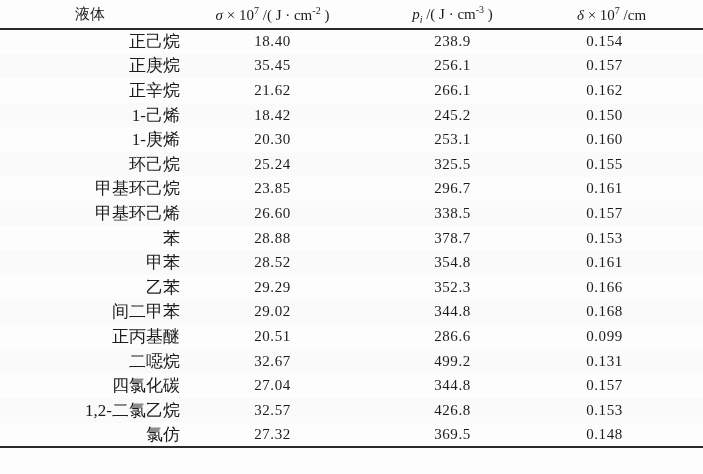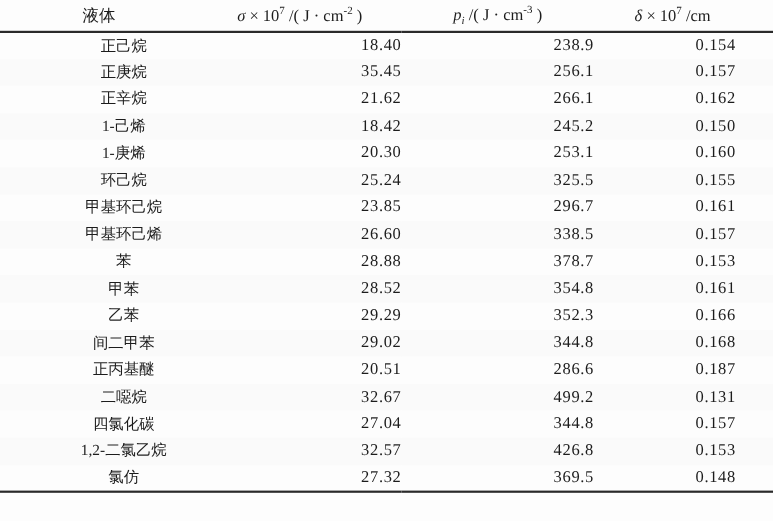--- a/index.html
+++ b/index.html
@@ -45,26 +45,26 @@
   tbody tr:nth-child(even) { background: #fafafa; }
   tbody tr:last-child td { border-bottom: 2.5px solid #2a2a2a; }
 
   tbody td {
     padding: 0;
     vertical-align: middle;
     font-size: 15px;
     white-space: nowrap;
   }
   td.c-name {
+    text-align: right;
+    padding-left: 45px;
+    font-size: 17px;
+  }
+  td.c-num {
     text-align: center;
-    padding-left: 45px;
-    font-size: 14px;
-  }
-  td.c-num {
-    text-align: right;
     letter-spacing: 0.6px;
   }
   td.c-last { padding-right: 34px; }
 
   .math-it {
     font-style: italic;
     font-family: "Liberation Serif", "DejaVu Serif", serif;
   }
   sup, sub {
     font-size: 10px;
@@ -167,21 +167,21 @@
         <tr>
         <td class="c-name">间二甲苯</td>
         <td class="c-num">29.02</td>
         <td class="c-num">344.8</td>
         <td class="c-num c-last">0.168</td>
       </tr>
         <tr>
         <td class="c-name">正丙基醚</td>
         <td class="c-num">20.51</td>
         <td class="c-num">286.6</td>
-        <td class="c-num c-last">0.187</td>
+        <td class="c-num c-last">0.099</td>
       </tr>
         <tr>
         <td class="c-name">二噁烷</td>
         <td class="c-num">32.67</td>
         <td class="c-num">499.2</td>
         <td class="c-num c-last">0.131</td>
       </tr>
         <tr>
         <td class="c-name">四氯化碳</td>
         <td class="c-num">27.04</td>

